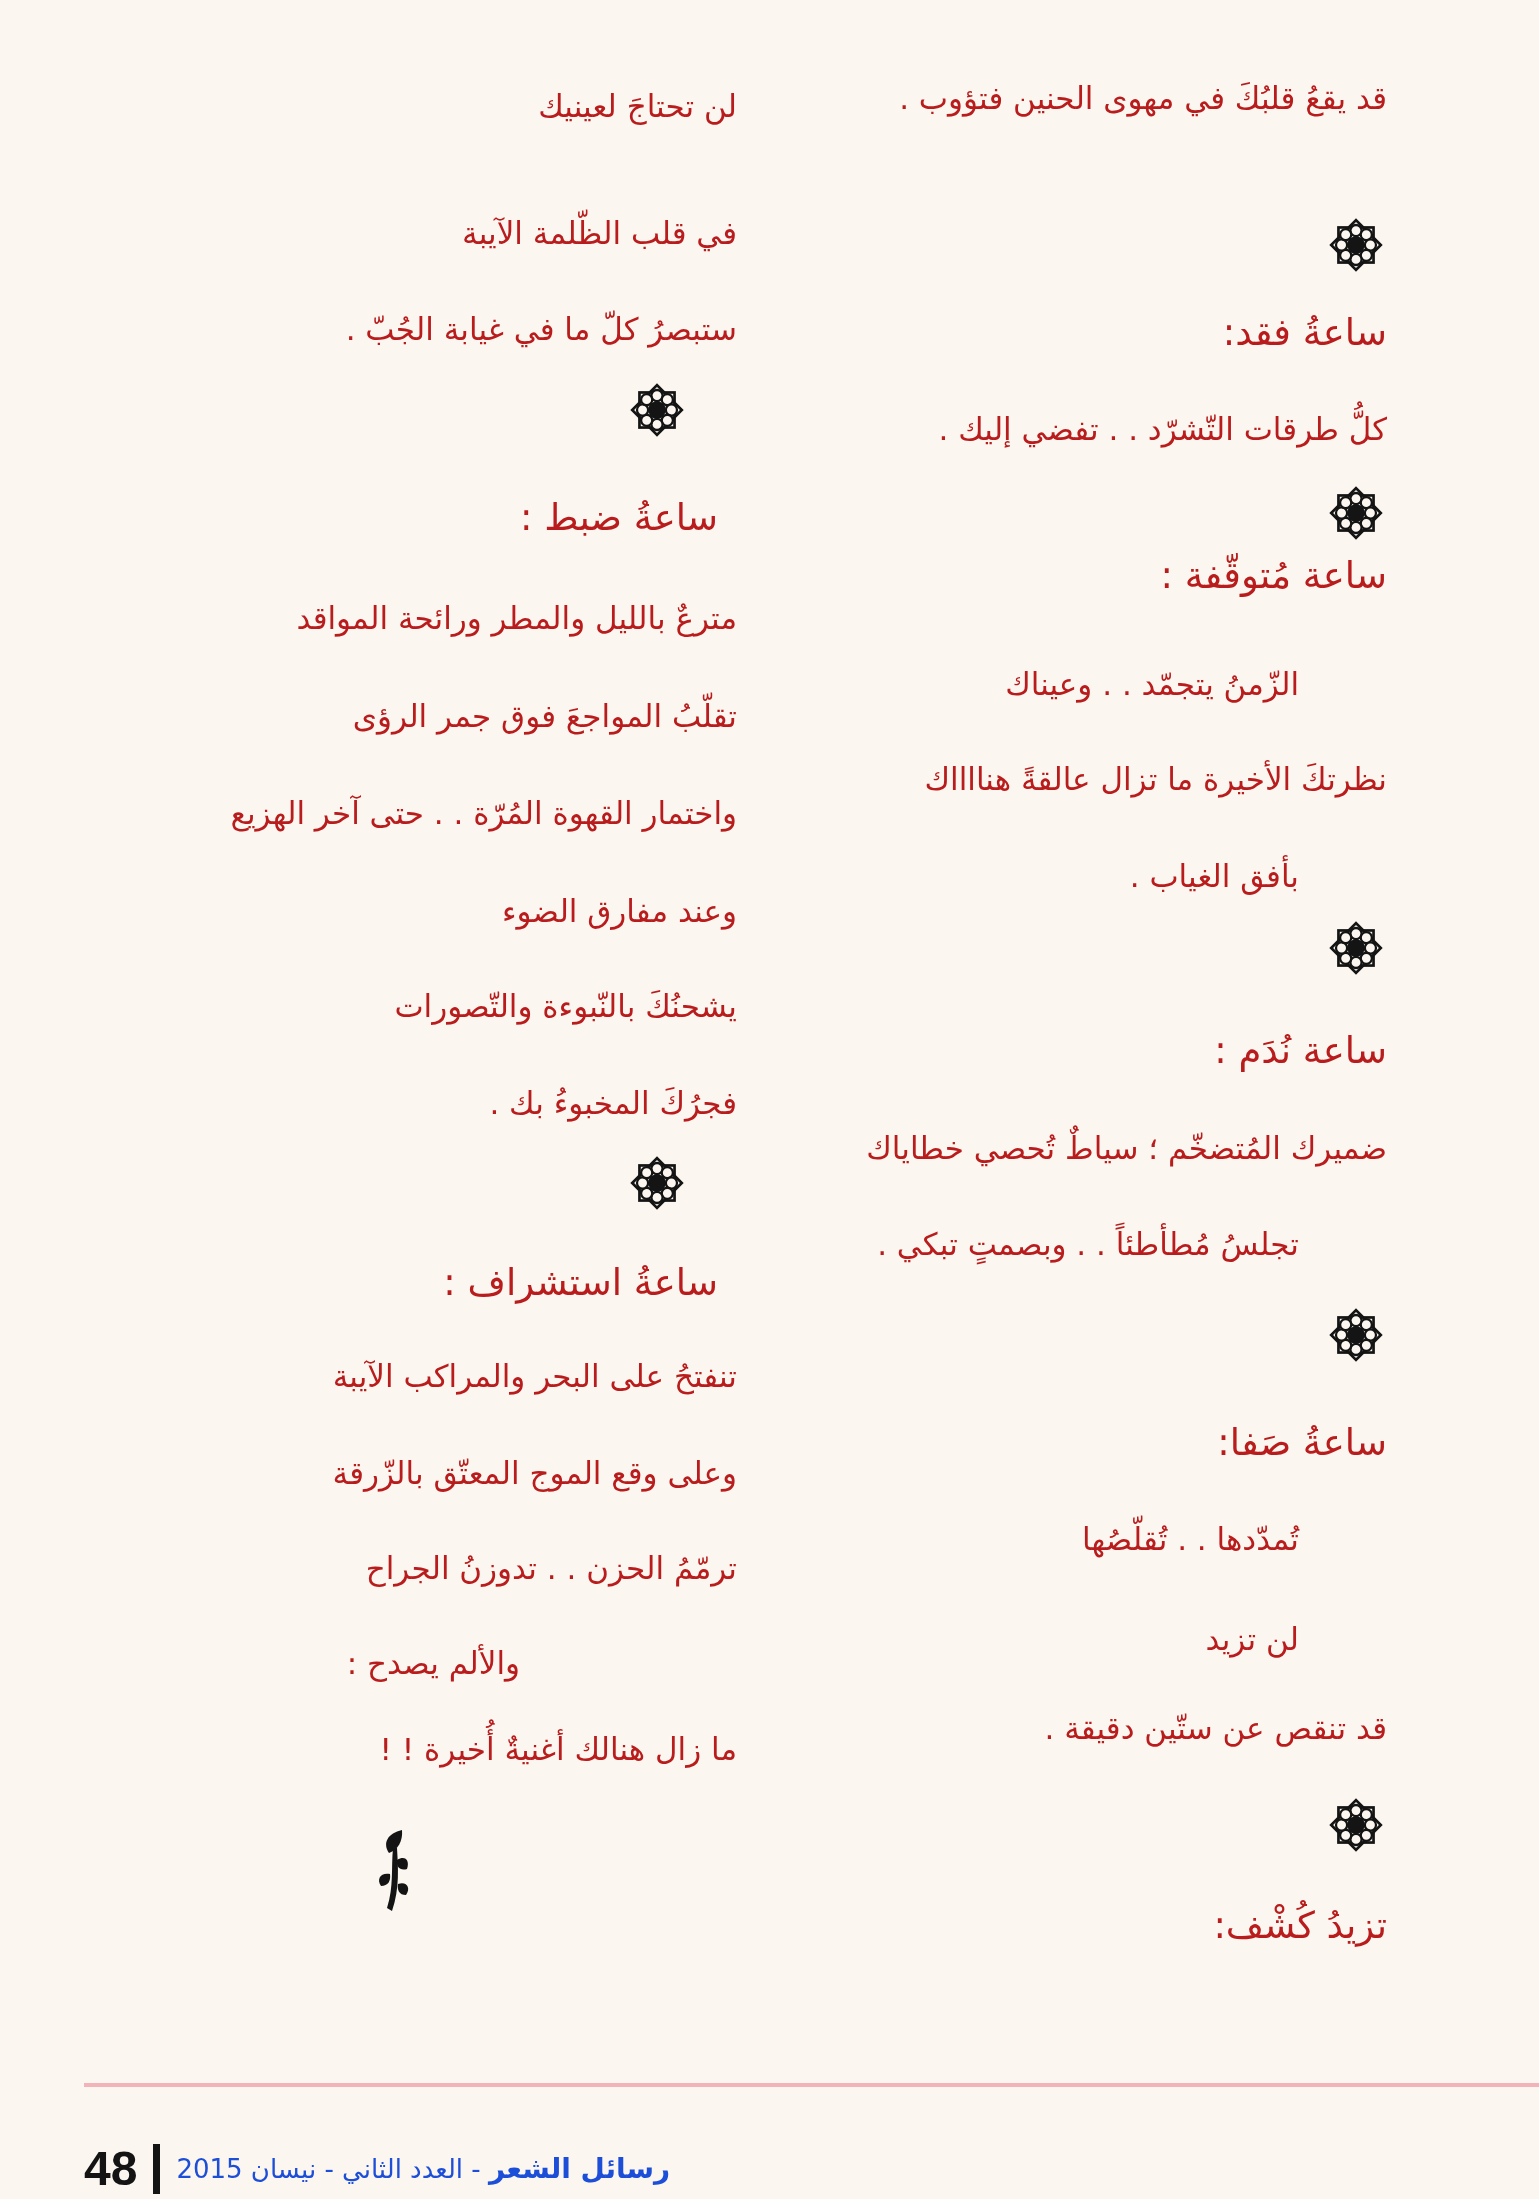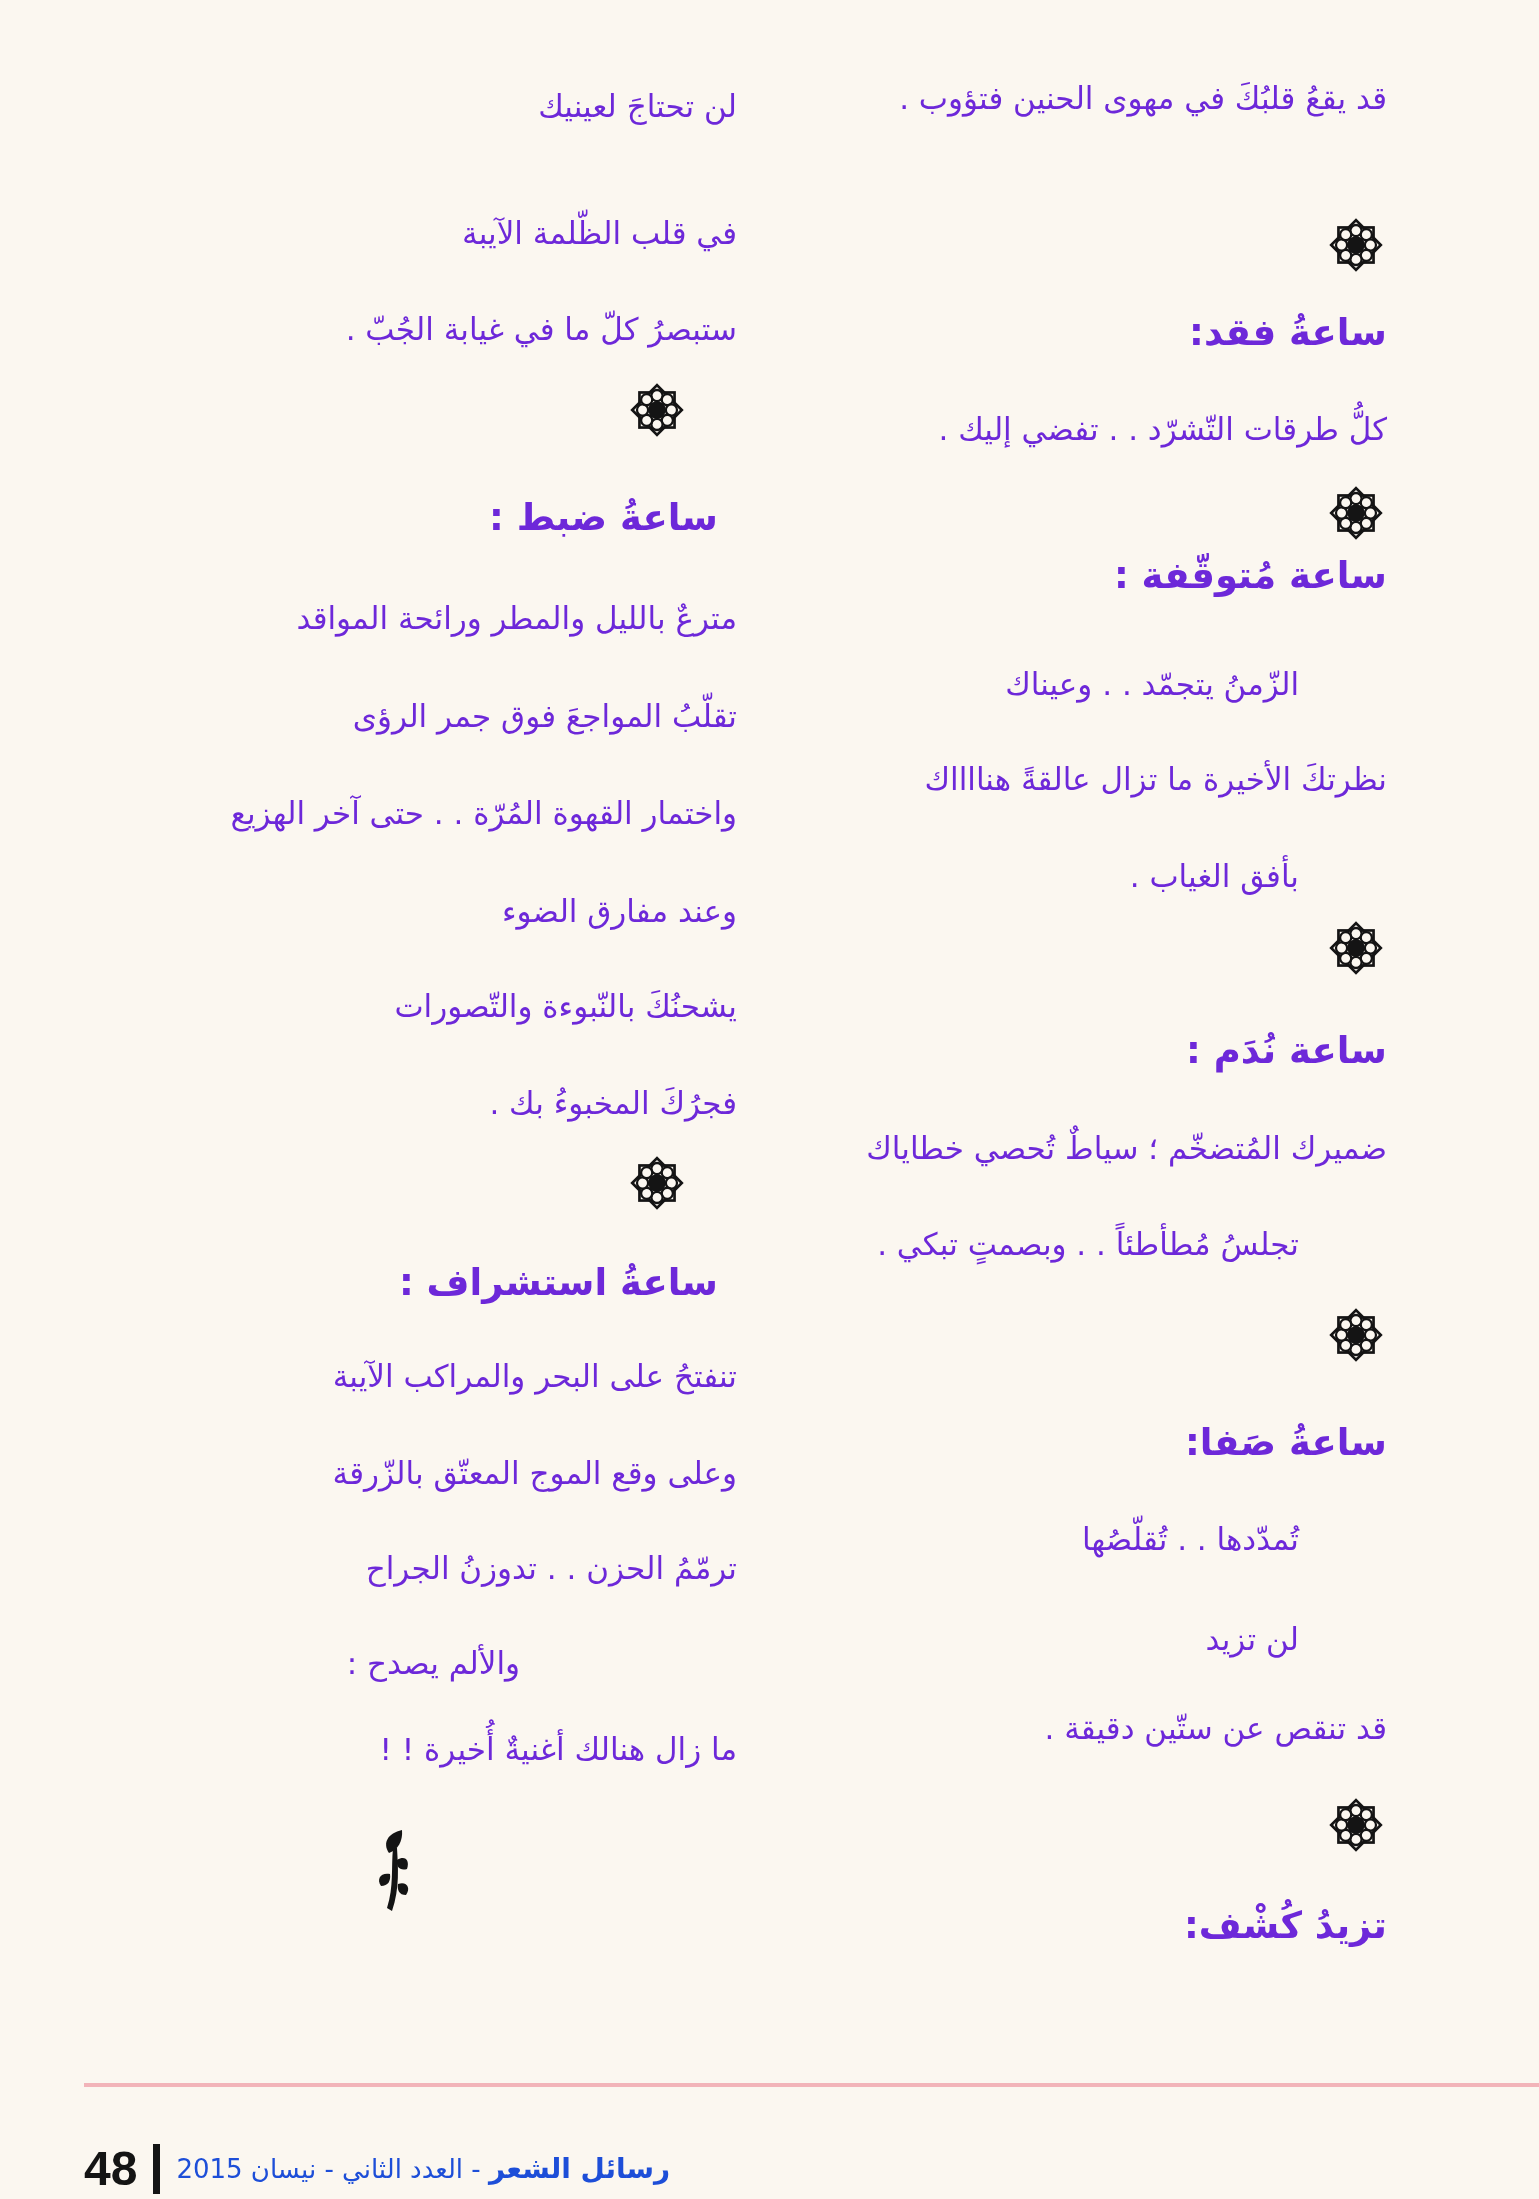--- a/index.html
+++ b/index.html
@@ -9,27 +9,27 @@
     height:2199px;
     background:#fbf7f0;
     overflow:hidden;
     font-family:"DejaVu Sans", sans-serif;
   }
   .line{
     position:absolute;
     white-space:nowrap;
     direction:rtl;
     unicode-bidi:plaintext;
-    color:#6d28d9;
+    color:#b91c1c;
     font-size:31px;
     line-height:1.7;
     font-family:"DejaVu Sans", sans-serif;
   }
   .heading{
-    font-weight:bold;
+    font-weight:normal;
     font-size:37px;
   }
   
   .r-line{right:152px;}
   .r-indent{right:240px;}
   
   .l-line{right:802px;}
   .l-head{right:821px;}
   .l-deep-indent{right:1019px;}
   .ornament{

